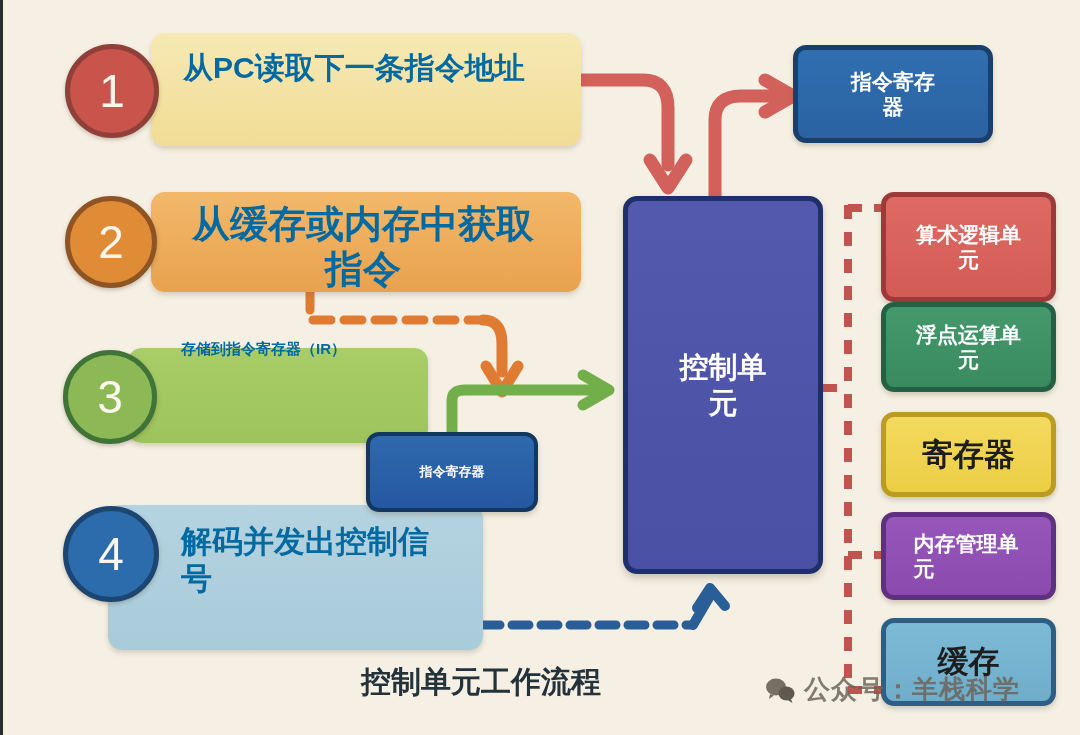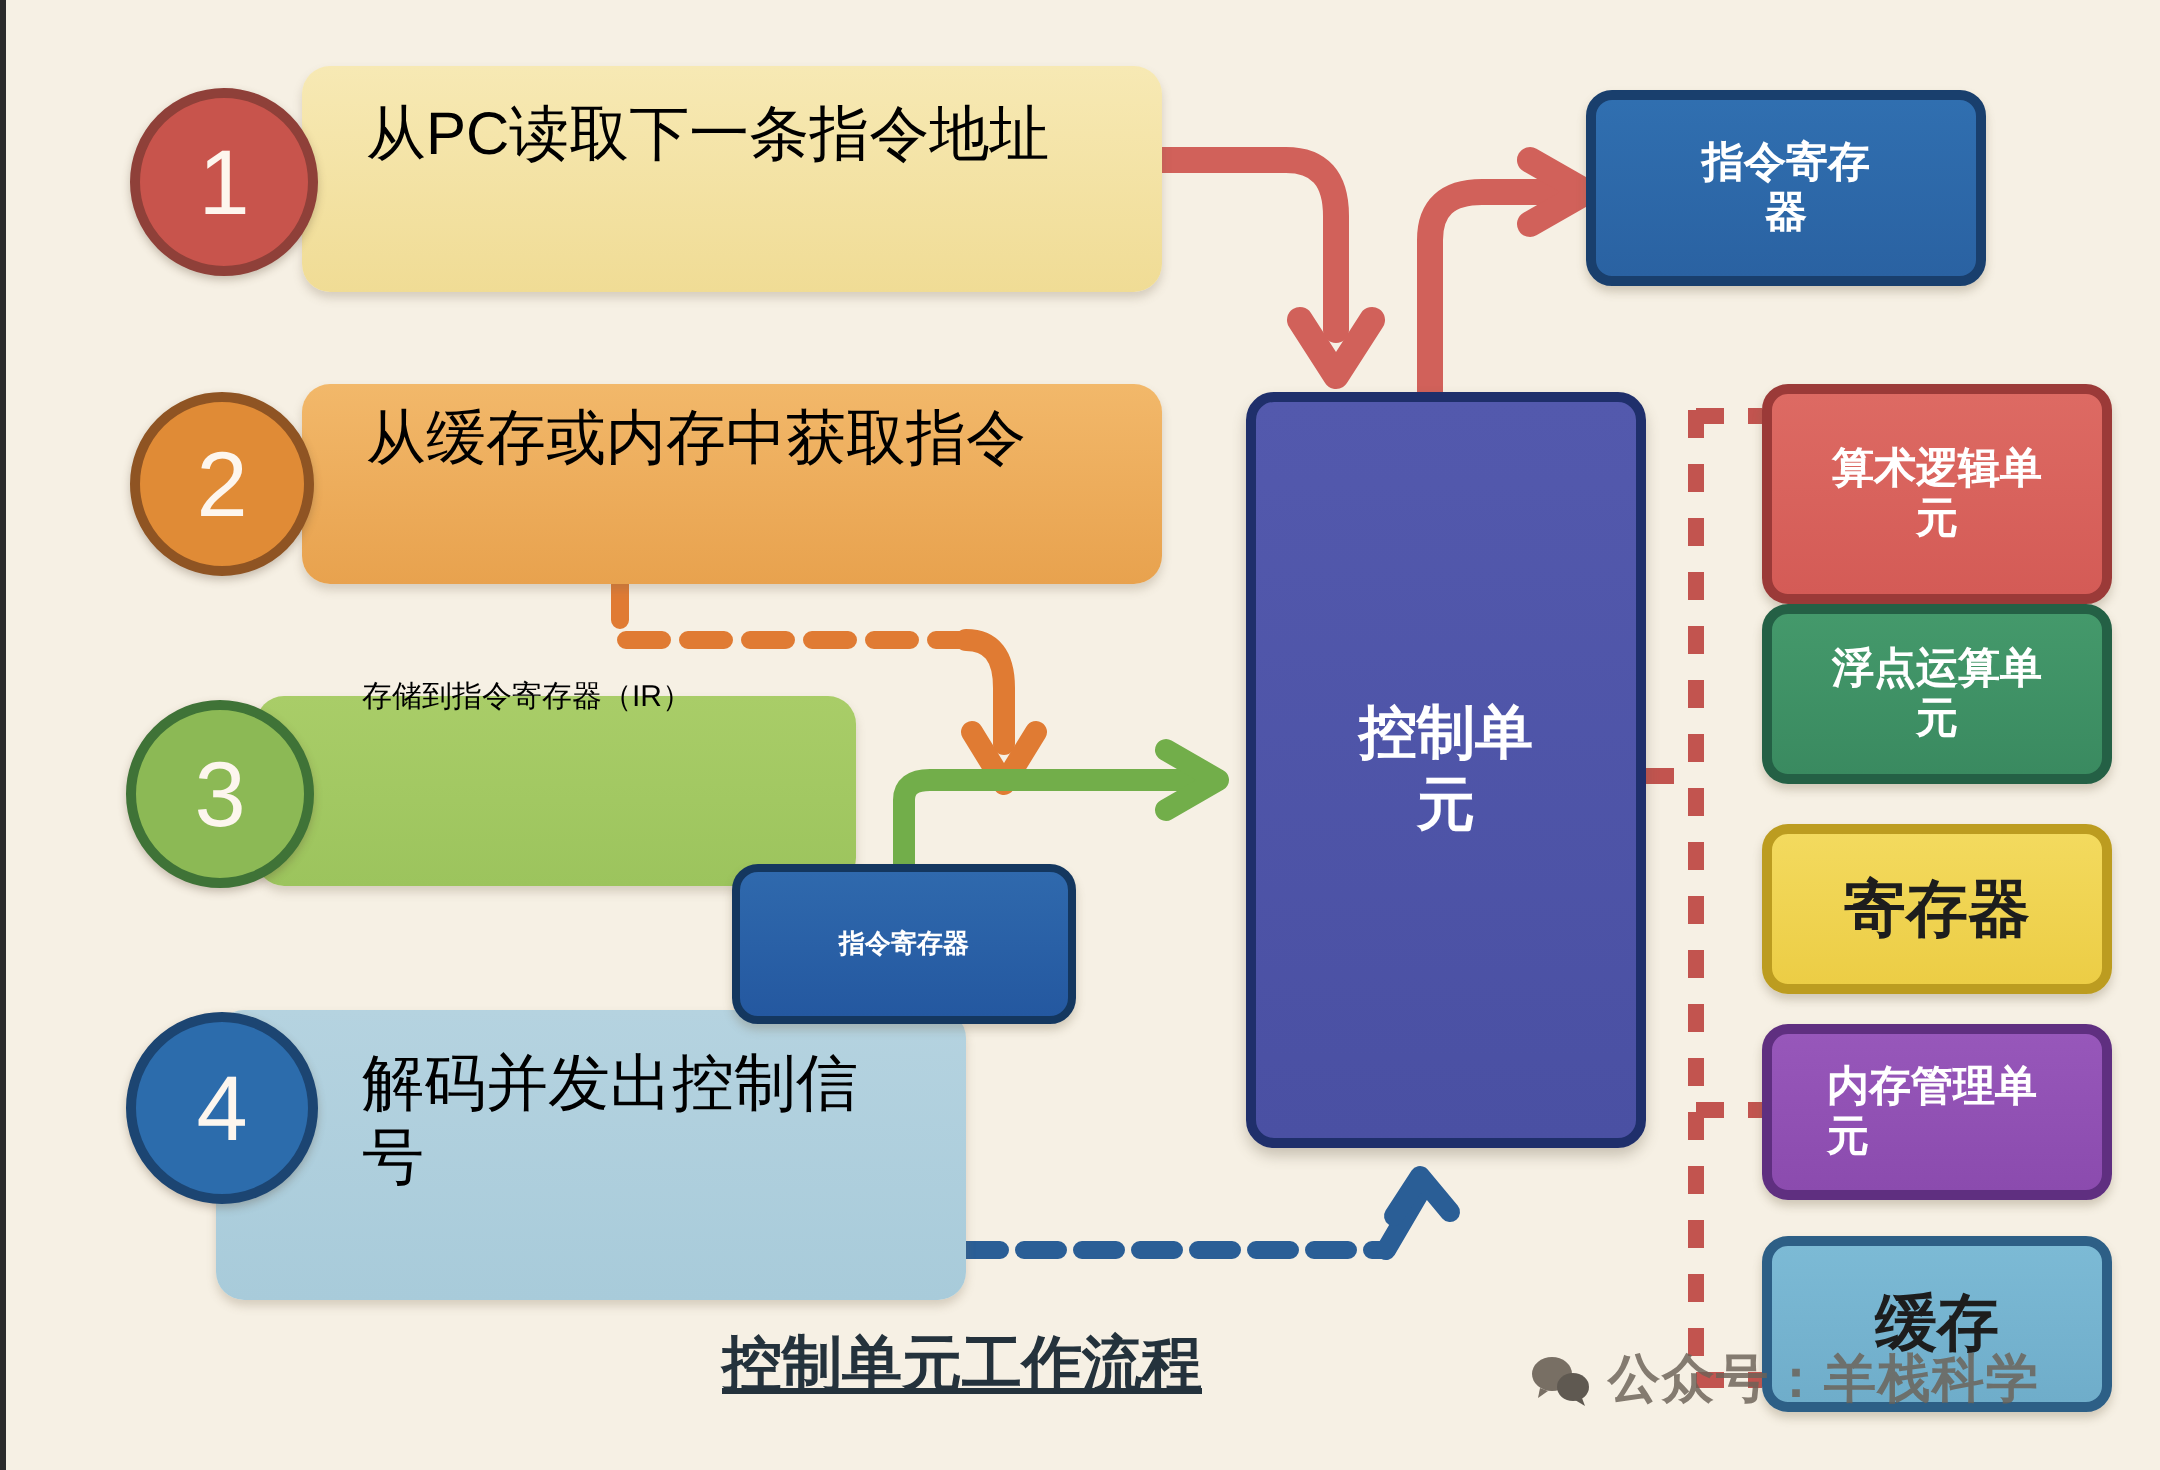--- a/index.html
+++ b/index.html
@@ -37,22 +37,22 @@
     justify-content: center;
     color: #fdf6ee;
     font-size: 46px;
     font-weight: 400;
     line-height: 1;
     box-sizing: border-box;
     box-shadow: 0 2px 4px rgba(90,70,50,0.3);
   }
   .step-text {
     position: absolute;
-    color: #000000;
-    font-weight: normal;
+    color: #0369a1;
+    font-weight: bold;
     line-height: 1.18;
     white-space: pre-line;
   }
   .unit-box {
     position: absolute;
     box-sizing: border-box;
     border-radius: 13px;
     display: flex;
     align-items: center;
     justify-content: center;
@@ -72,21 +72,20 @@
     color: #ffffff;
     font-weight: bold;
     line-height: 1.25;
     text-align: center;
     box-shadow: 0 4px 7px rgba(100,90,70,0.3);
   }
   .caption {
     position: absolute;
     color: #24323c;
     font-weight: bold;
-    text-decoration: underline;
   }
   .wm {
     position: absolute;
     display: flex;
     align-items: center;
     gap: 9px;
     color: #6c6257;
     font-weight: bold;
     opacity: 0.82;
   }
@@ -145,21 +144,21 @@
   <div class="box step-bar" style="left:148px; top:33px; width:430px; height:113px; background:linear-gradient(180deg,#f7e9b4,#f0dc95);"></div>
   <div class="step-num" style="left:62px; top:44px; width:94px; height:94px; background:#c8544c; border:5px solid #8f4039;">
     <span>1</span>
   </div>
   <div class="step-text" style="left:180px; top:50px; width:360px; font-size:30px;">从PC读取下一条指令地址</div>
 
   <div class="box step-bar" style="left:148px; top:192px; width:430px; height:100px; background:linear-gradient(180deg,#f2b86a,#e8a24e);"></div>
   <div class="step-num" style="left:62px; top:196px; width:92px; height:92px; background:#e08b36; border:5px solid #8f5423;">
     <span>2</span>
   </div>
-  <div class="step-text" style="left:180px; top:202px; width:360px; font-size:30px;">从缓存或内存中获取指令</div>
+  <div class="step-text" style="left:180px; top:202px; width:360px; font-size:38px;text-align:center;">从缓存或内存中获取指令</div>
 
   <div class="box step-bar" style="left:125px; top:348px; width:300px; height:95px; background:linear-gradient(180deg,#a9cd68,#9cc45d);"></div>
   <div class="step-num" style="left:60px; top:350px; width:94px; height:94px; background:#8cb955; border:5px solid #3f7337;">
     <span>3</span>
   </div>
   <div class="step-text" style="left:178px; top:340px; width:250px; font-size:15px;">存储到指令寄存器（IR）</div>
 
   <div class="box step-bar" style="left:105px; top:505px; width:375px; height:145px; background:linear-gradient(180deg,#b5d3e0,#a8cbda);"></div>
   <div class="step-num" style="left:60px; top:506px; width:96px; height:96px; background:#2c6cac; border:5px solid #1c4572;">
     <span>4</span>

